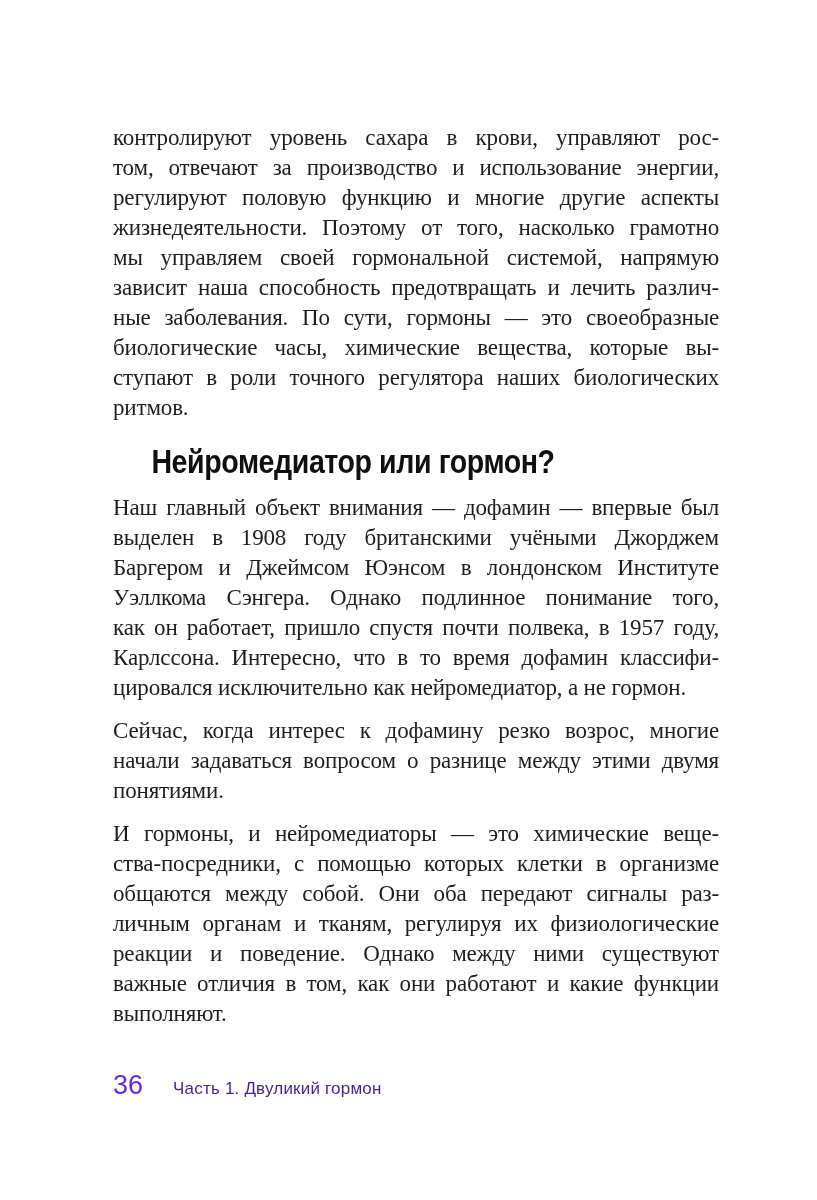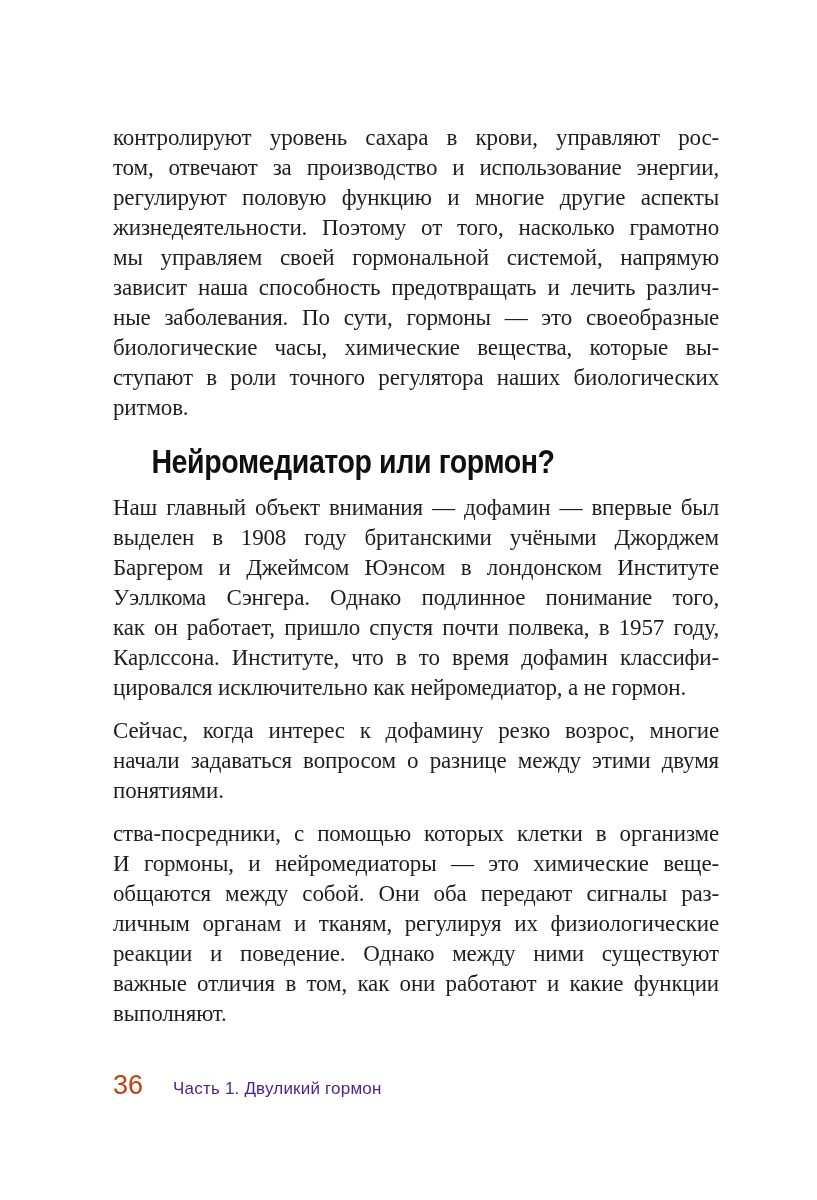--- a/index.html
+++ b/index.html
@@ -57,21 +57,21 @@
     position: absolute;
     left: 113px;
     top: 1070px;
     display: flex;
     align-items: baseline;
     font-family: "Liberation Sans", sans-serif;
   }
   .page-num {
     font-size: 27px;
     font-weight: 400;
-    color: #c2410c;
+    color: #6d28d9;
   }
   .running-title {
     font-size: 17px;
     margin-left: 30px;
     color: #4c1d95;
     letter-spacing: 0.2px;
   }
 </style>
 </head>
 <body>
@@ -93,33 +93,33 @@
     </section>
 
     <h1 class="heading"><span class="heading-inner">Нейромедиатор или гормон?</span></h1>
 
     <section class="para">
       <div class="line">Наш главный объект внимания — дофамин — впервые был</div>
       <div class="line">выделен в 1908 году британскими учёными Джорджем</div>
       <div class="line">Баргером и Джеймсом Юэнсом в лондонском Институте</div>
       <div class="line">Уэллкома Сэнгера. Однако подлинное понимание того,</div>
       <div class="line">как он работает, пришло спустя почти полвека, в 1957 году,</div>
-      <div class="line">Карлссона. Институте, что в то время дофамин классифи-</div>
+      <div class="line">Карлссона. Интересно, что в то время дофамин классифи-</div>
       <div class="line last">цировался исключительно как нейромедиатор, а не гормон.</div>
     </section>
 
     <section class="para">
       <div class="line">Сейчас, когда интерес к дофамину резко возрос, многие</div>
       <div class="line">начали задаваться вопросом о разнице между этими двумя</div>
       <div class="line last">понятиями.</div>
     </section>
 
     <section class="para">
+      <div class="line">И гормоны, и нейромедиаторы — это химические веще-</div>
       <div class="line">ства-посредники, с помощью которых клетки в организме</div>
-      <div class="line">И гормоны, и нейромедиаторы — это химические веще-</div>
       <div class="line">общаются между собой. Они оба передают сигналы раз-</div>
       <div class="line">личным органам и тканям, регулируя их физиологические</div>
       <div class="line">реакции и поведение. Однако между ними существуют</div>
       <div class="line">важные отличия в том, как они работают и какие функции</div>
       <div class="line last">выполняют.</div>
     </section>
 
   </main>
 
   <footer class="footer">

